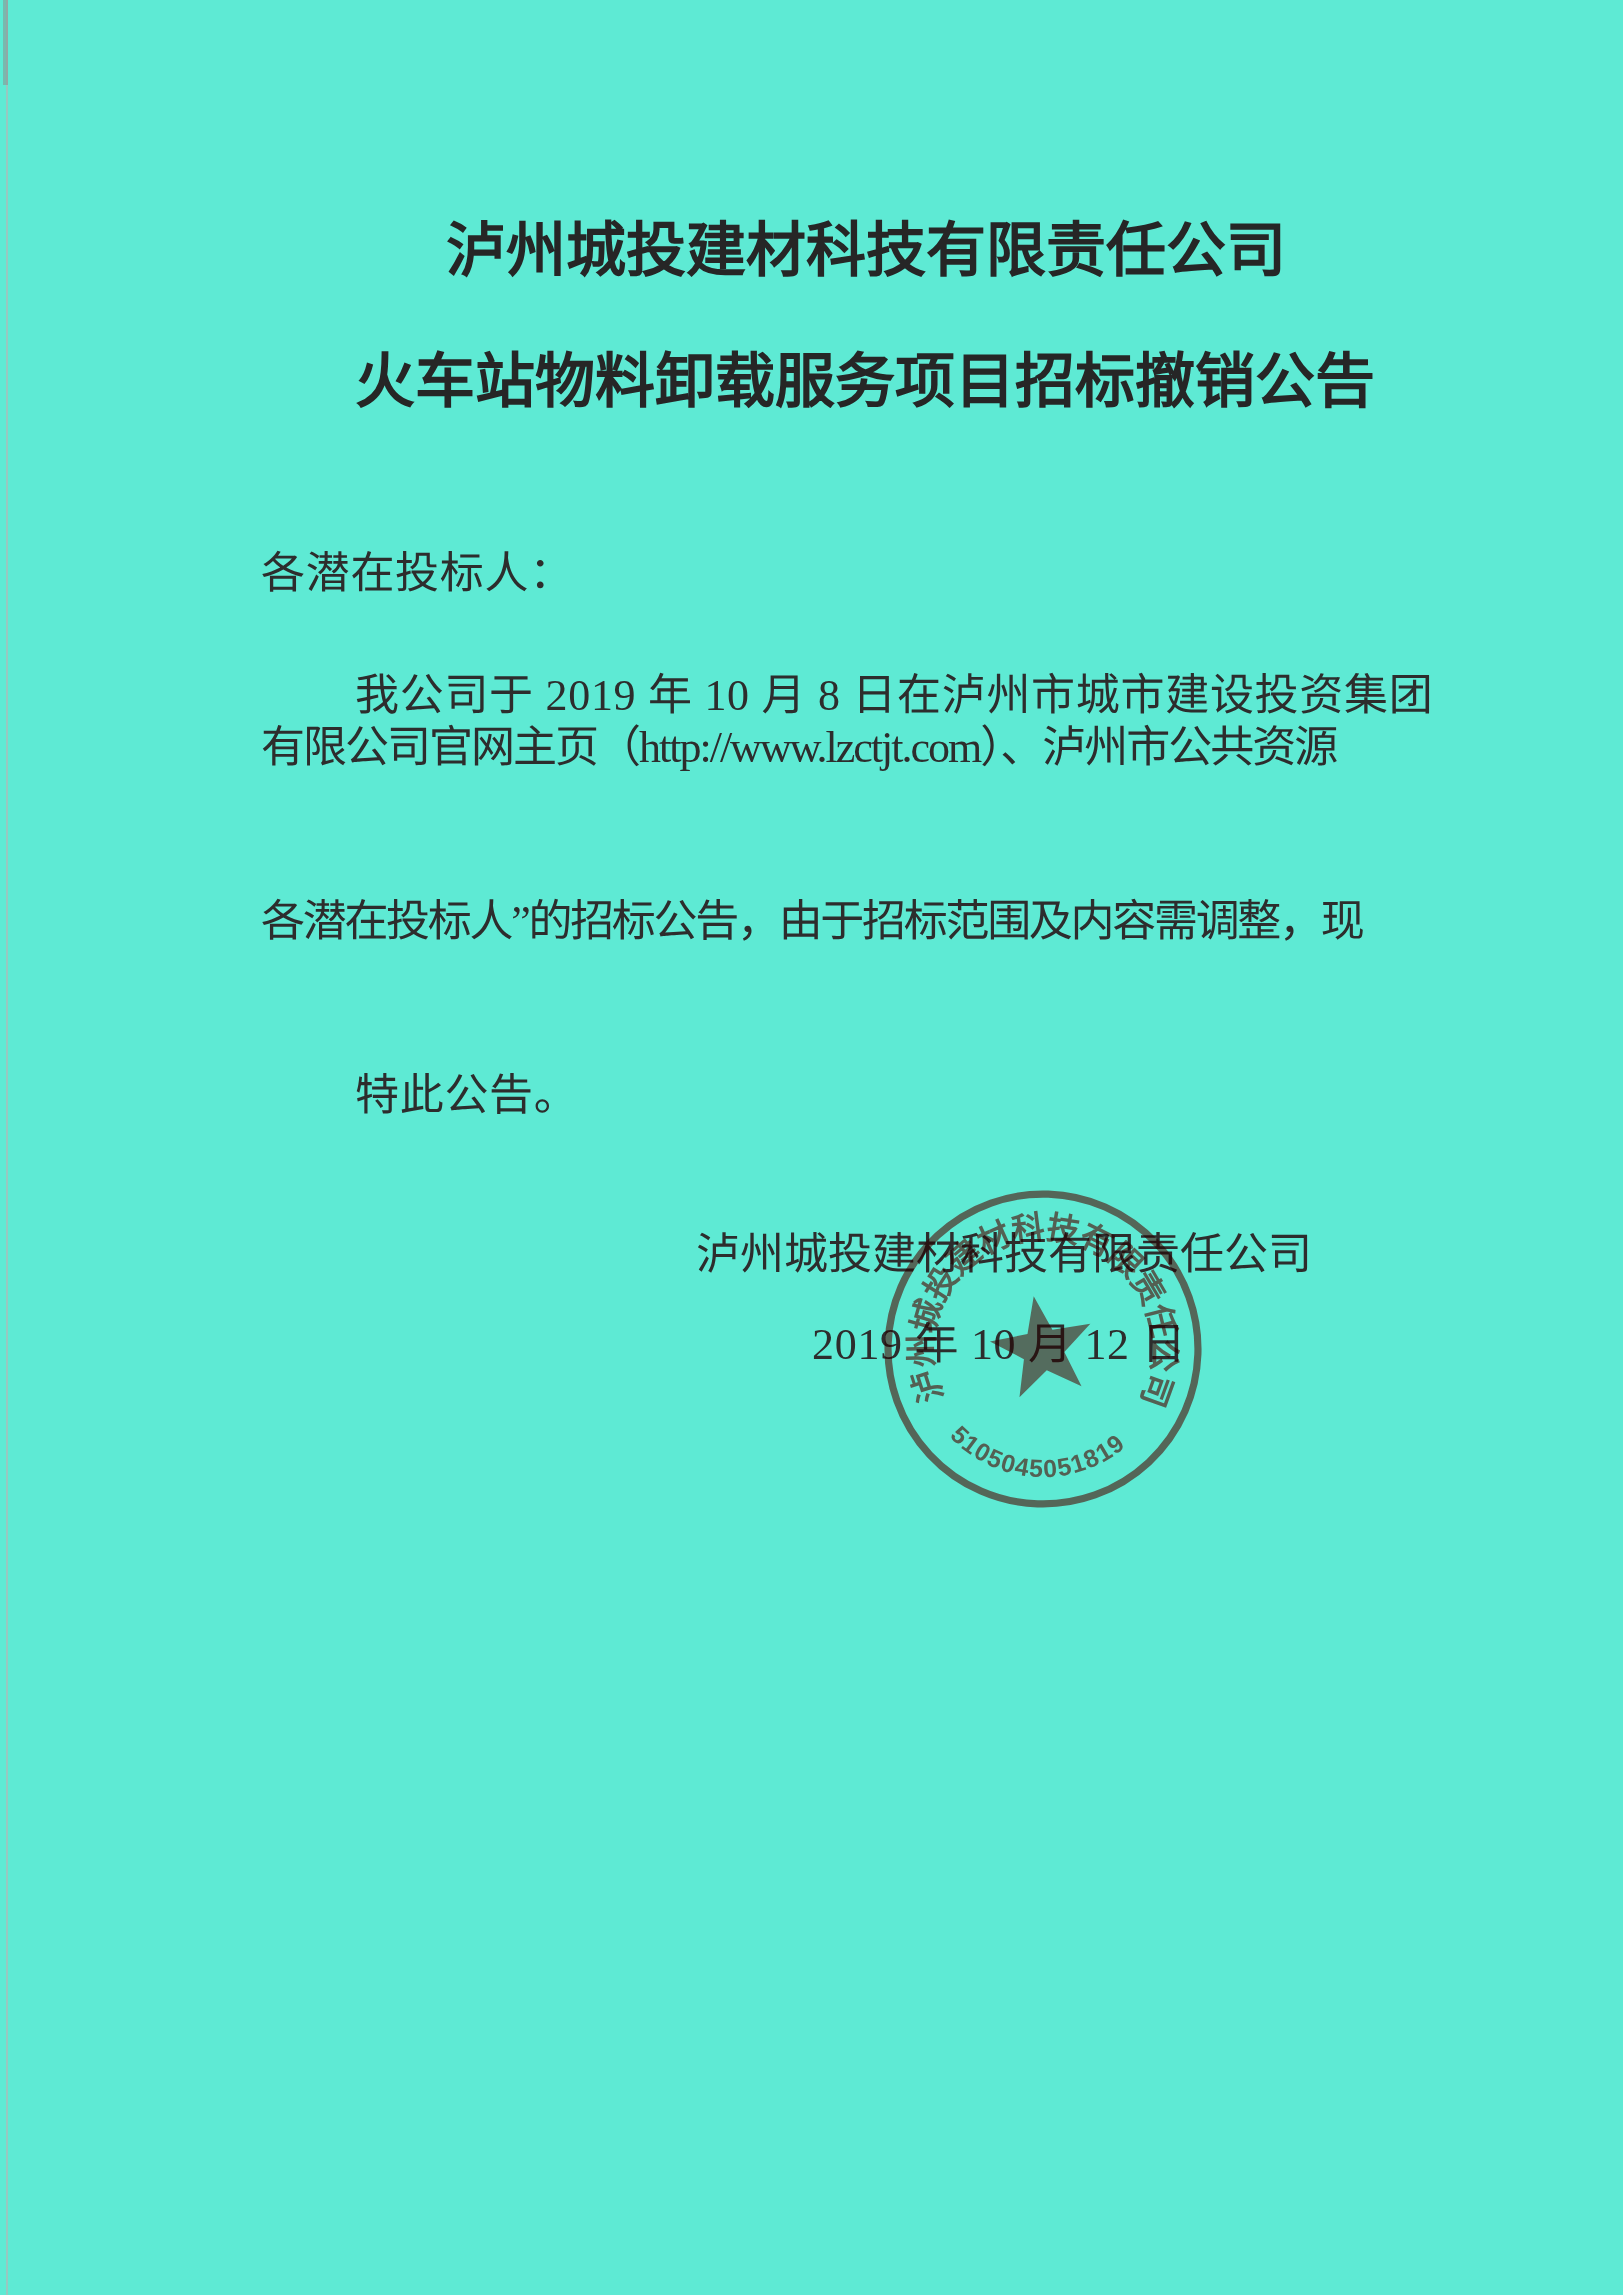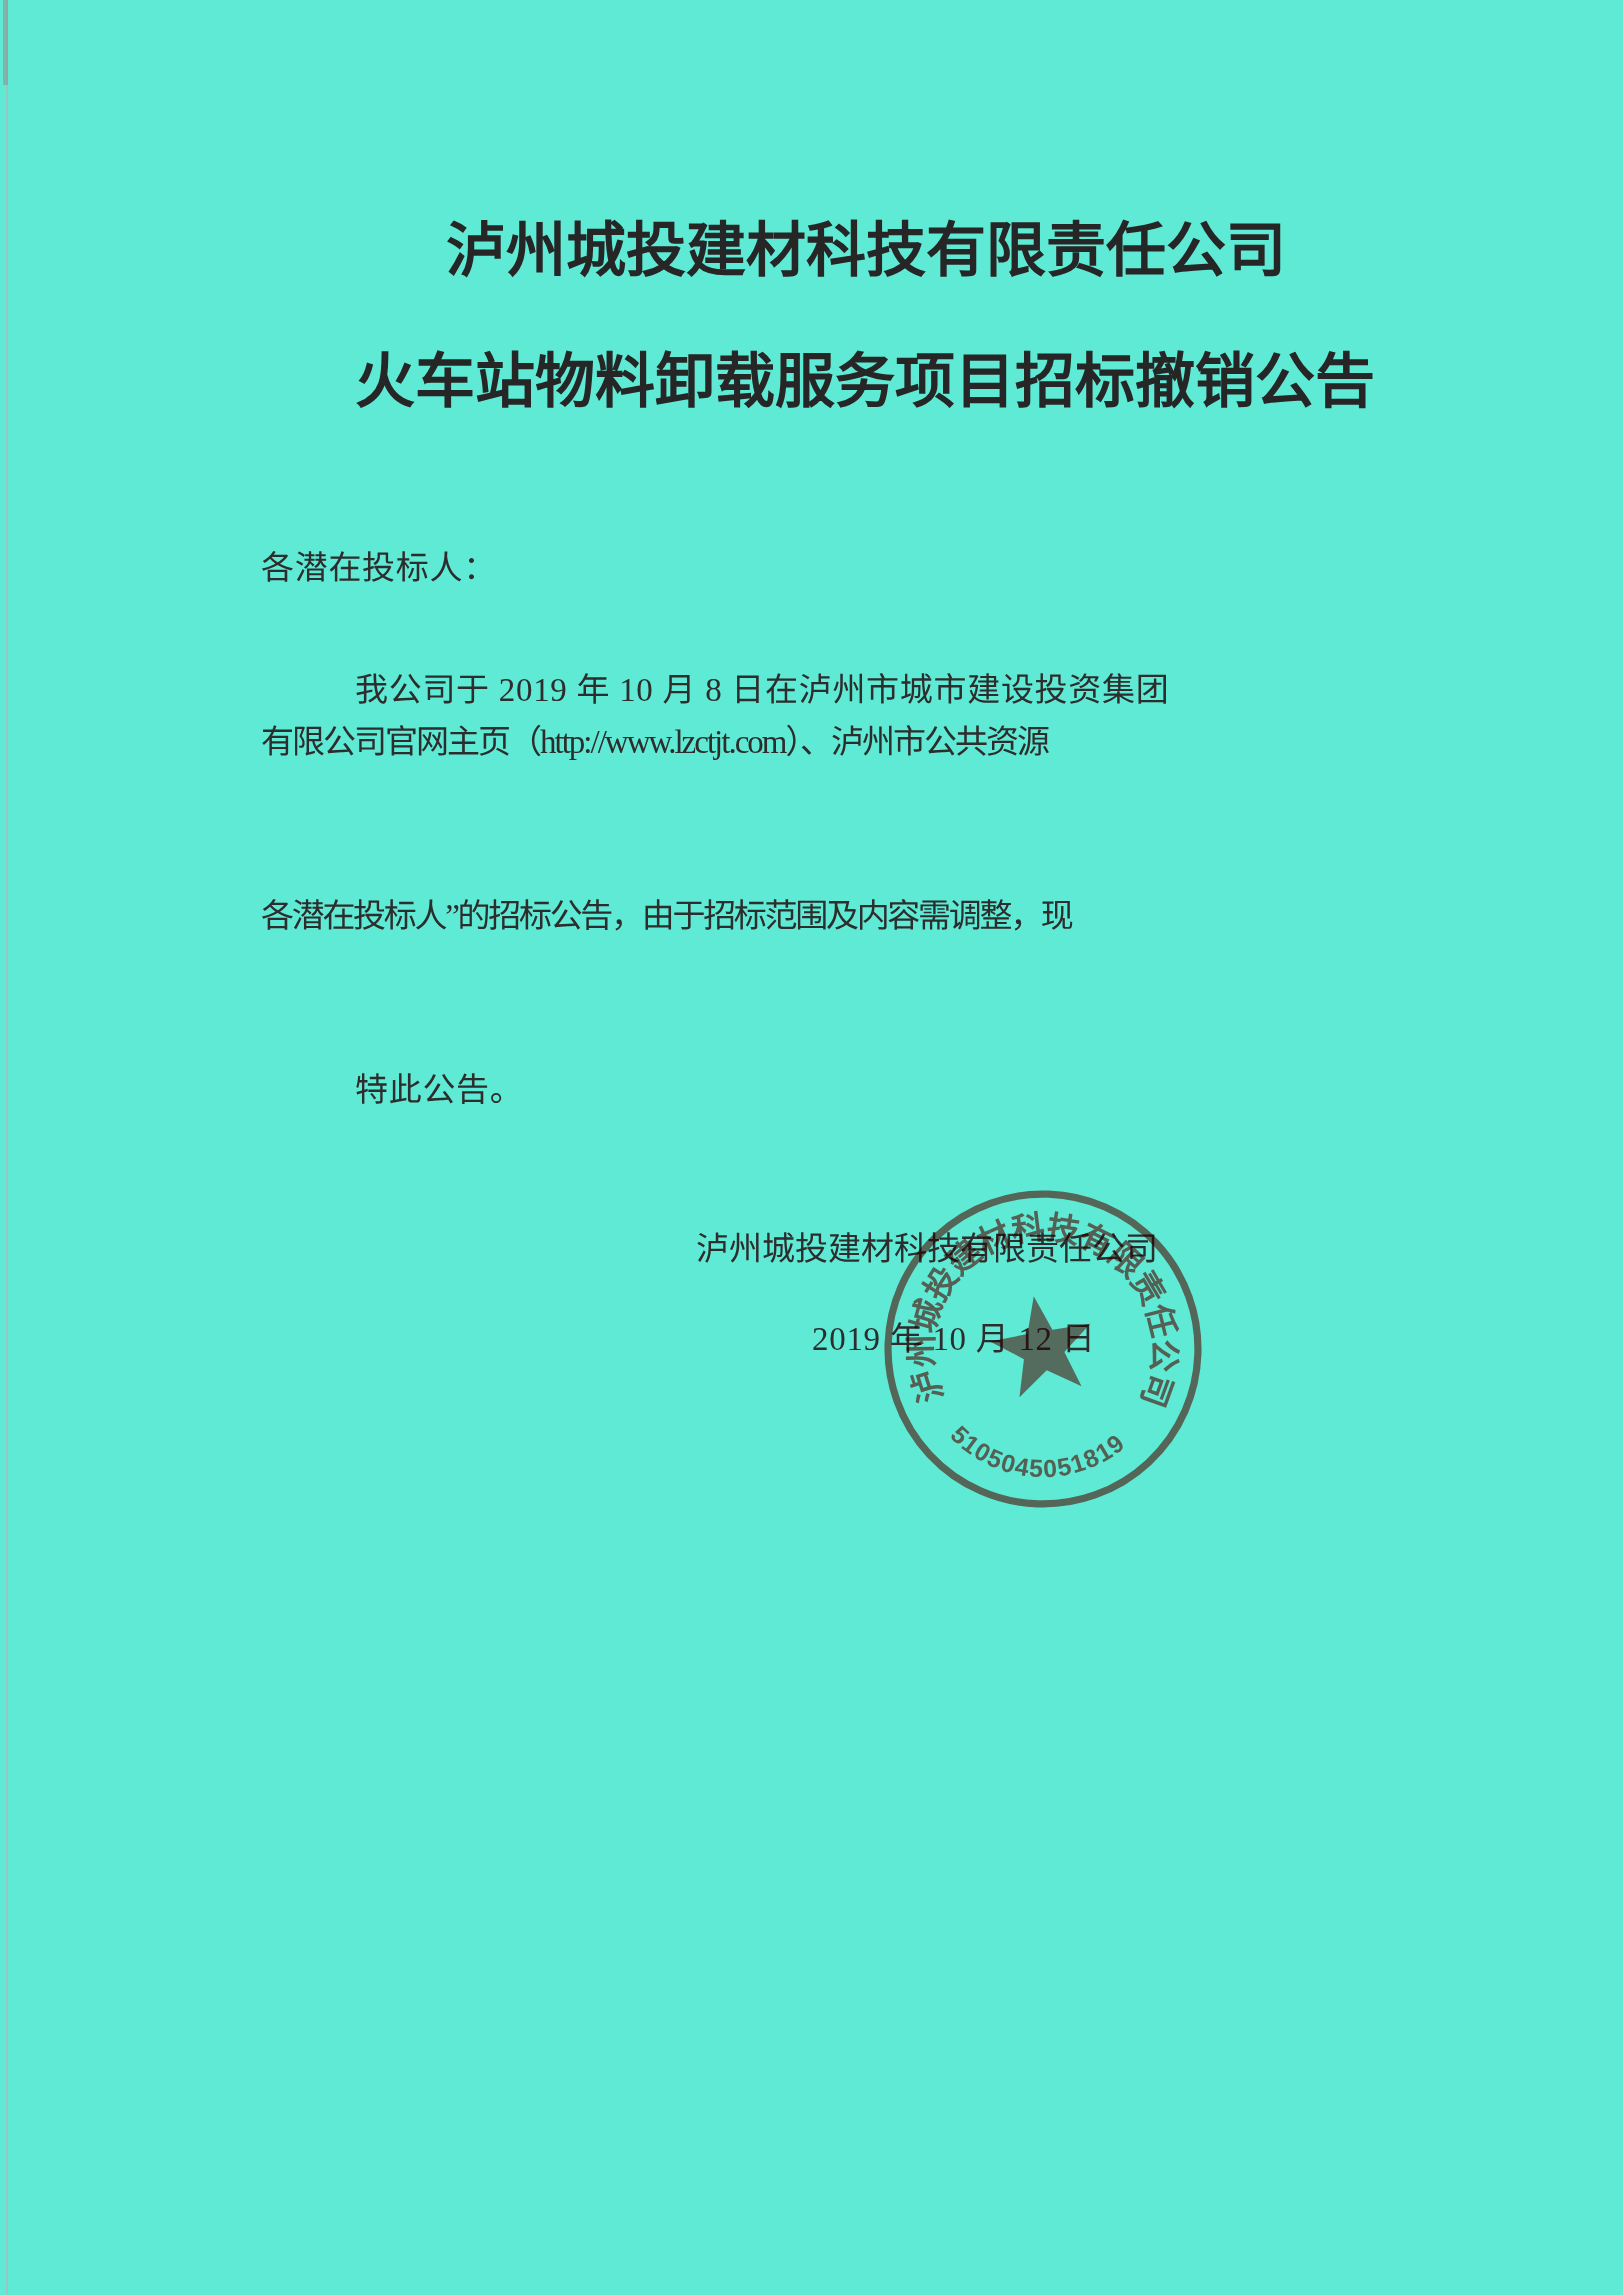--- a/index.html
+++ b/index.html
@@ -18,21 +18,21 @@
     background: #b5b5b5; opacity: 0.65;
   }
   .corner-mark {
     position: absolute; left: 3.3px; top: 0; width: 4.6px; height: 85px;
     background: #8e8e8e; opacity: 0.55;
   }
   .line {
     position: absolute;
     white-space: pre;
     line-height: 1;
-    font-size: 33px;
+    font-size: 44px;
     color: #2d2d2d;
   }
   .title {
     font-family: "Liberation Sans", "DejaVu Sans", sans-serif;
     font-weight: 700;
     font-size: 60px;
     color: #262626;
     letter-spacing: 0px;
   }
   .t1 { left: 446px; top: 221px; }

